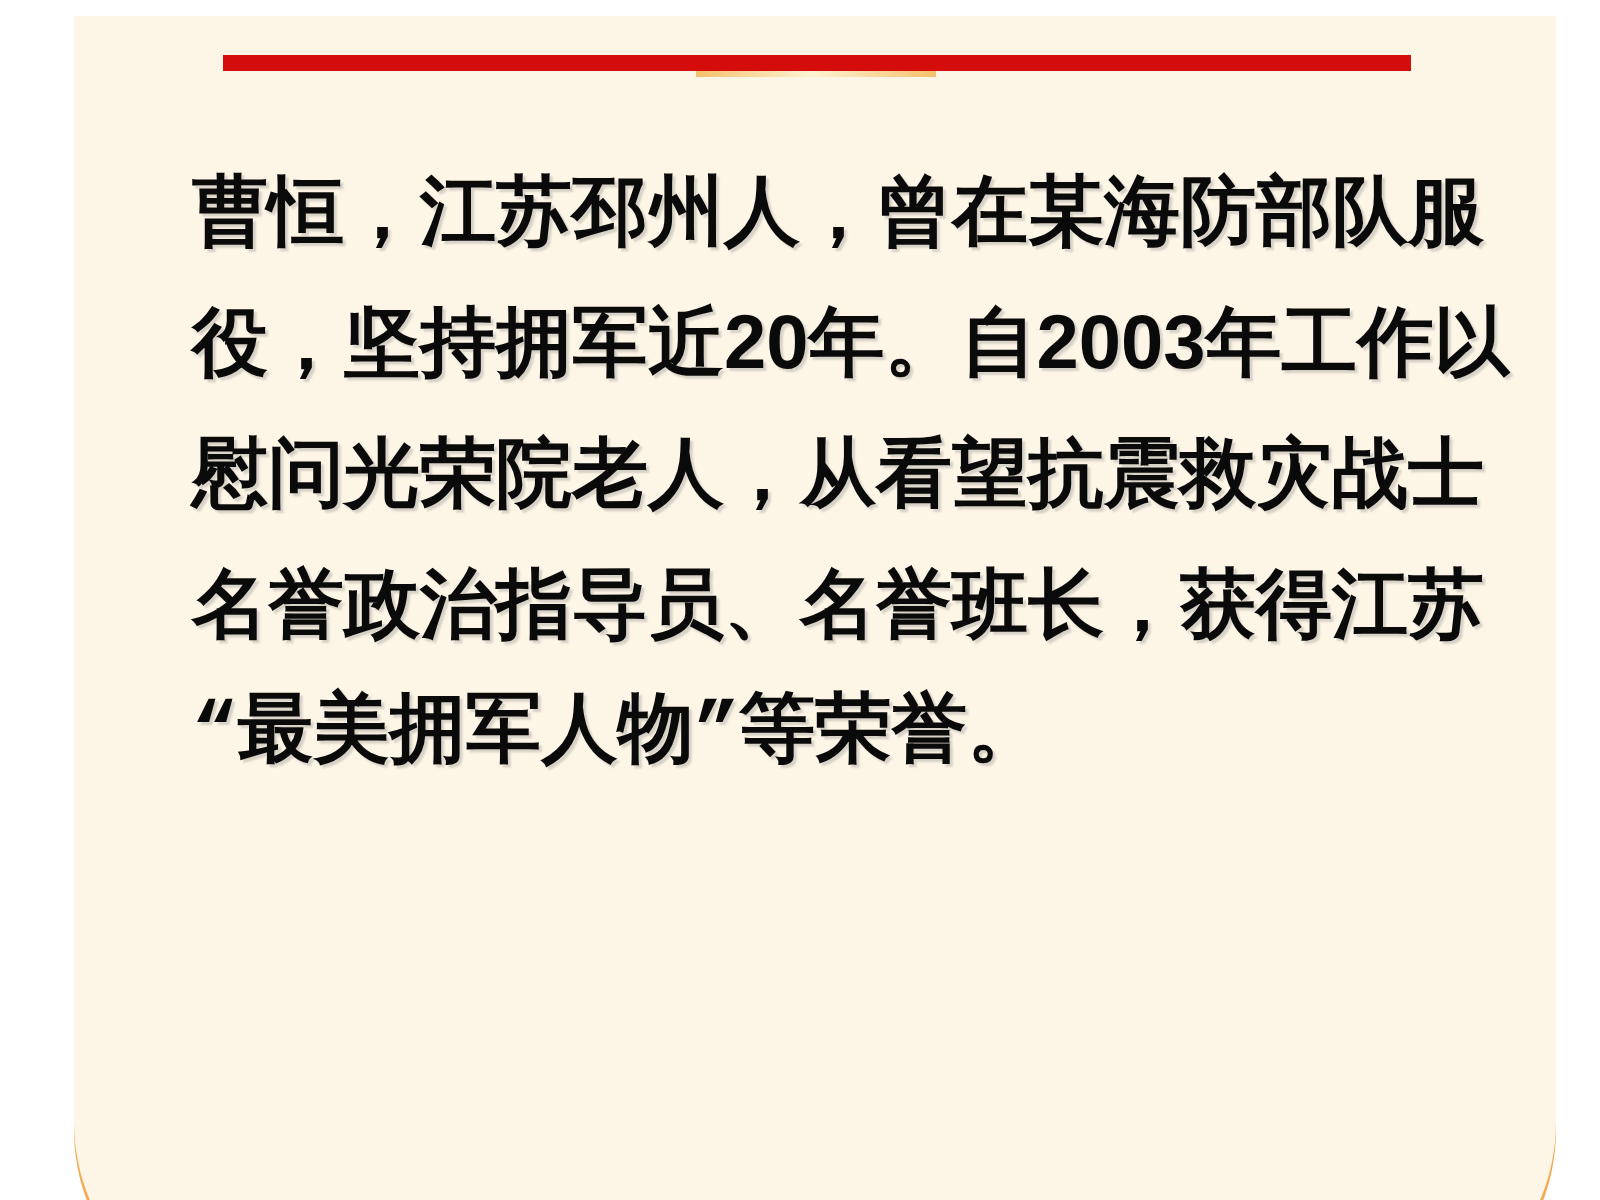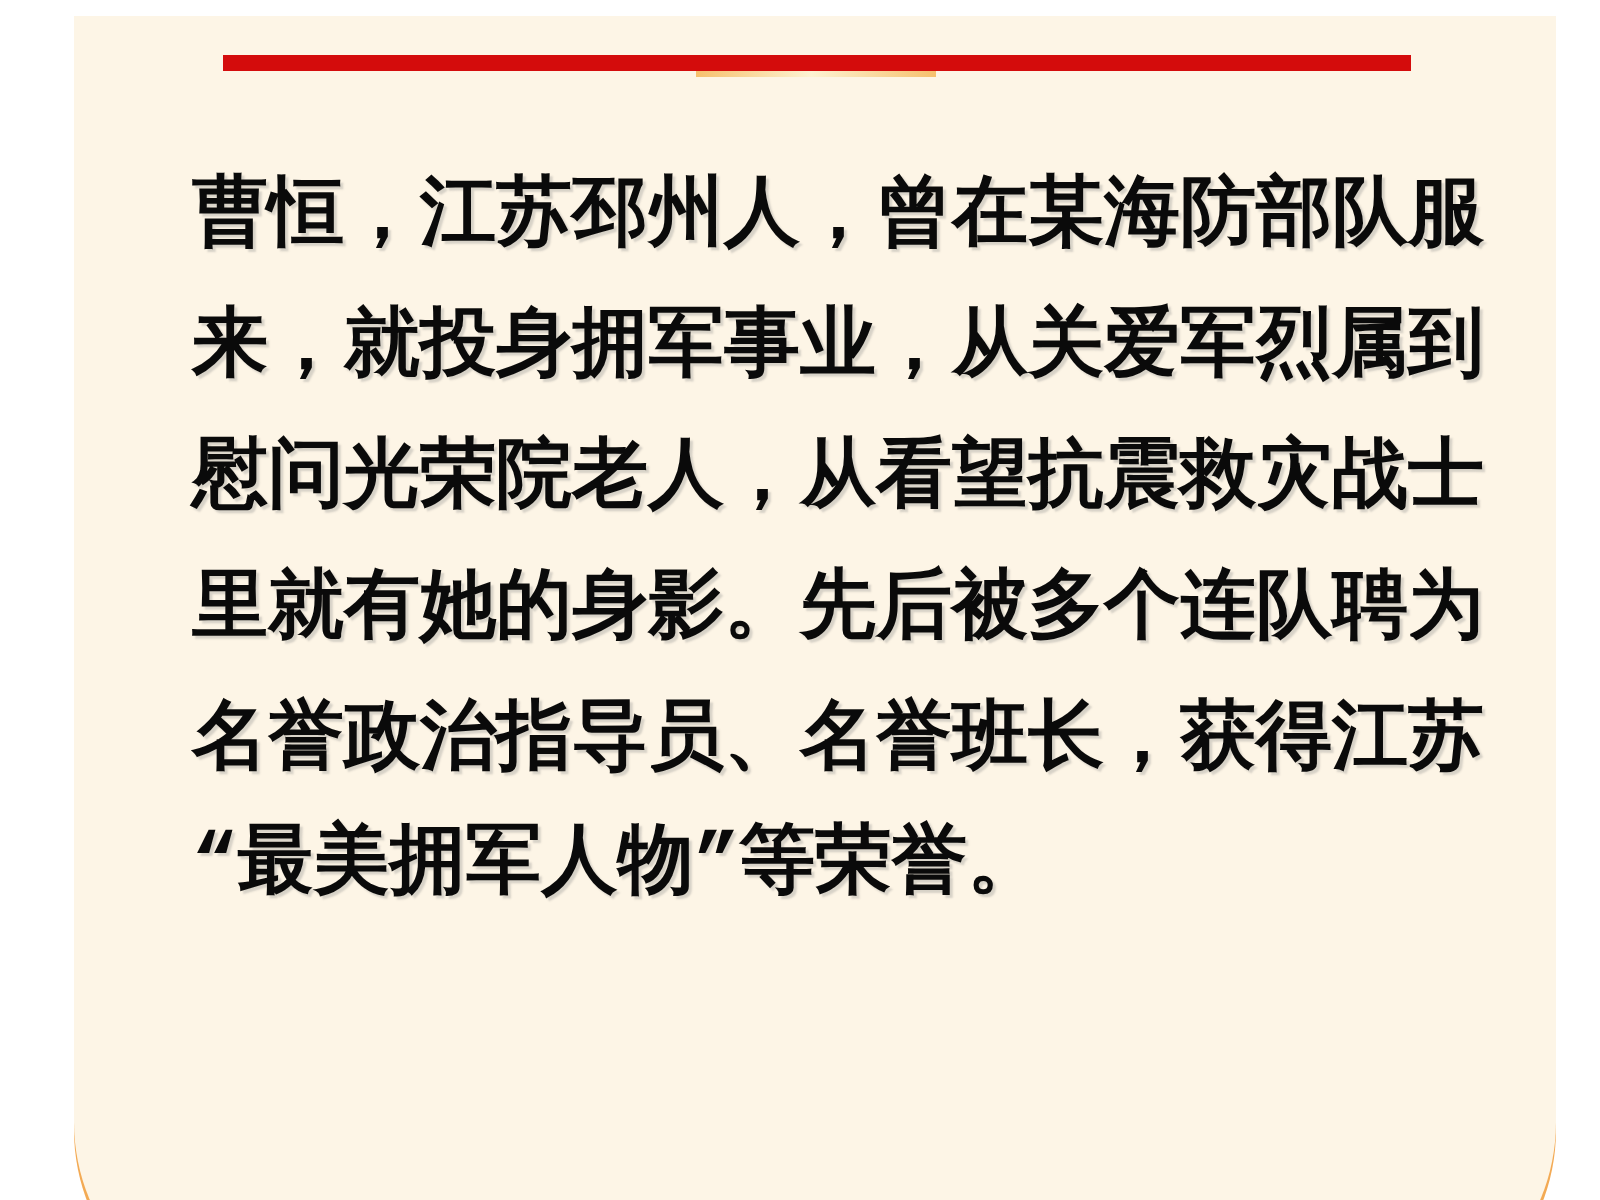--- a/index.html
+++ b/index.html
@@ -69,20 +69,19 @@
 </head>
 <body>
 
 <div class="page">
   <div class="card-under"></div>
   <div class="card">
     <div class="red-line"></div>
     <div class="gold-bar"></div>
     <div class="paragraph">
       <div class="line">曹恒，江苏邳州人，曾在某海防部队服</div>
-      <div class="line">来，就投身拥军事业，从关爱军烈属到</div>
+      <div class="line">役，坚持拥军近20年。自2003年工作以</div>
       <div class="line">慰问光荣院老人，从看望抗震救灾战士</div>
-      <div class="line">里就有她的身影。先后被多个连队聘为</div>
       <div class="line">名誉政治指导员、名誉班长，获得江苏</div>
       <div class="line last">“最美拥军人物”等荣誉。</div>
     </div>
   </div>
 </div>
 
 </body></html>

